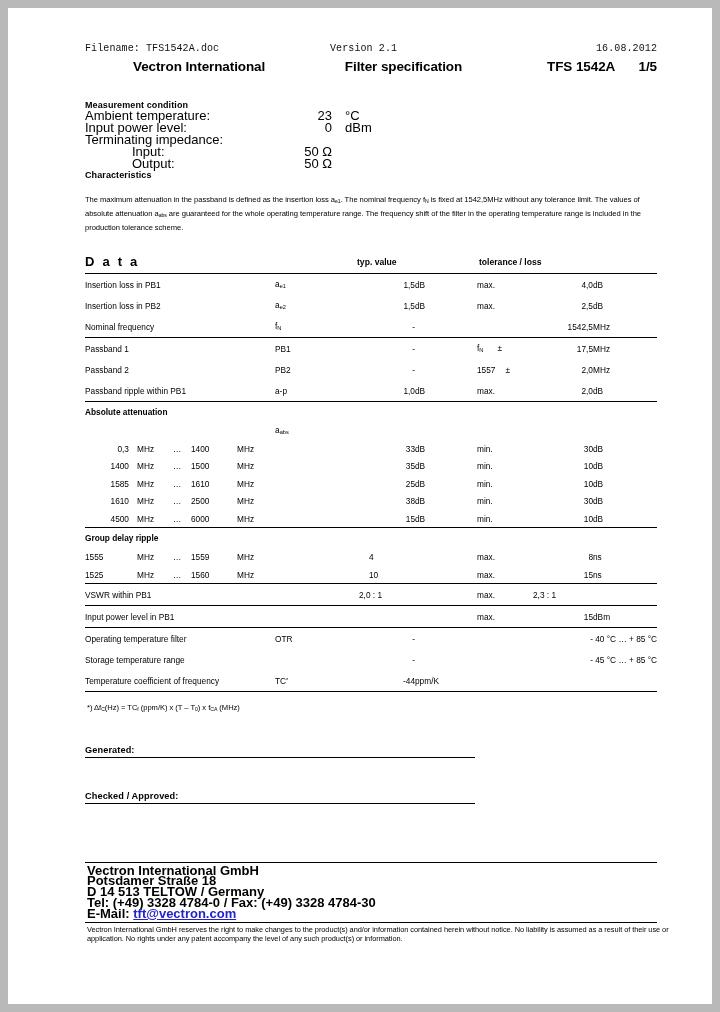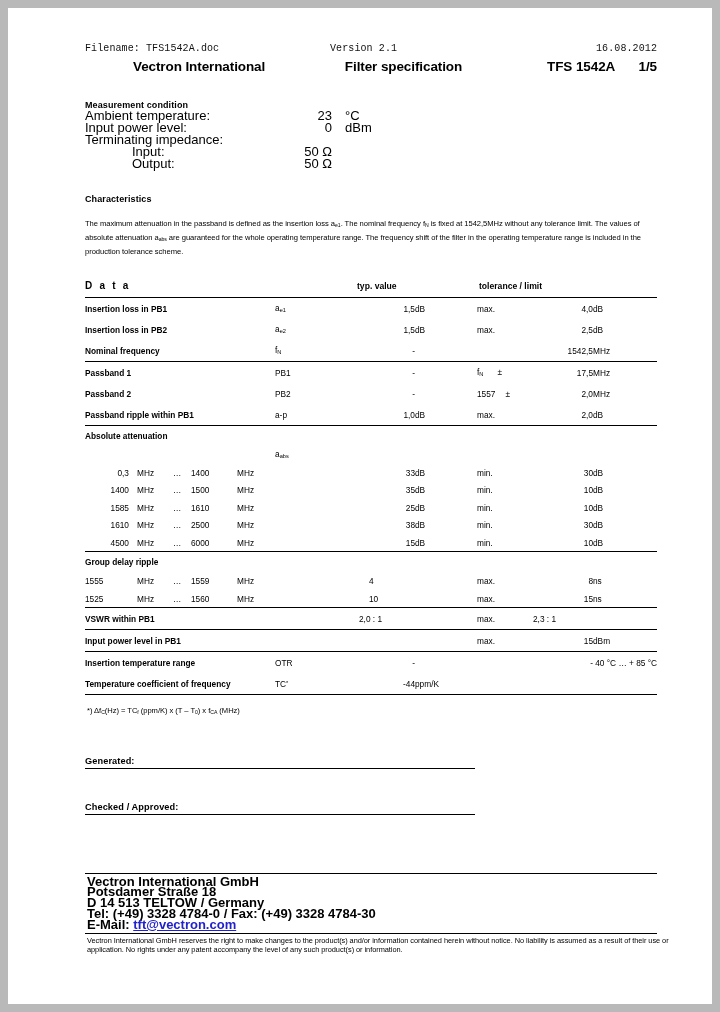--- a/index.html
+++ b/index.html
@@ -57,21 +57,21 @@
   }
   .meas { margin-top: 26px; }
   .meas table { border-collapse: collapse; font-size: 13px; }
   .meas td { padding: 0 0 1px 0; vertical-align: top; line-height: 11px; }
   .meas td.lbl { width: 160px; }
   .meas td.lblind { width: 160px; padding-left: 47px; }
   .meas td.val { width: 40px; text-align: right; }
   .meas td.unit { padding-left: 13px; }
 
   
-  .charact { margin-top: 24px; }
+  .charact { }
   .charact p {
     font-size: 7.6px;
     line-height: 12.6px;
     margin: 14px 0 0 0;
     text-align: left;
     width: 576px;
     letter-spacing: -0.05px;
   }
   sub { font-size: 68%; vertical-align: -0.25em; }
   sup { font-size: 68%; vertical-align: 0.35em; }
@@ -82,32 +82,32 @@
     border-collapse: collapse;
     width: 572px;
     font-size: 8.3px;
   }
   table.dt td {
     padding: 0;
     vertical-align: middle;
     line-height: 10px;
     height: 21px;
   }
-  .c-name  { width: 190px; font-weight: bold; padding-left: 2px; }
+  .c-name  { width: 190px; font-weight: normal; padding-left: 2px; }
   .c-sym   { width: 78px; }
   .c-typ   { width: 46px; text-align: right; }
   .c-typu  { width: 62px; padding-left: 12px; }
   .c-lim   { width: 52px; padding-left: 6px; }
   .c-lval  { width: 60px; text-align: right; }
   .c-lunit { padding-left: 12px; }
 
   tr.rule-top td { border-top: 1.4px solid #000; }
   tr.rule-thin td { border-top: 0.9px solid #000; }
   tr.hdr-row td { font-weight: bold; height: 22px; }
-  tr.hdr-row .c-name { letter-spacing: 2.2px; font-size: 10px; }
+  tr.hdr-row .c-name { letter-spacing: 2.2px; font-size: 13px; }
   tr.hdr-row .th-typ { text-align: left; padding-left: 4px; font-size: 8.6px;}
   tr.hdr-row .th-tol { text-align: left; padding-left: 2px; font-size: 8.6px;}
 
   
   .band { font-weight: normal; }
   .band .f1 { display:inline-block; width: 44px; text-align: right; }
   .band .u1 { display:inline-block; width: 36px; padding-left: 8px; }
   .band .dots { display:inline-block; width: 18px; }
   .band .f2 { display:inline-block; width: 34px; text-align: left; }
   .band .u2 { display:inline-block; width: 34px; padding-left: 12px; }
@@ -120,21 +120,21 @@
   
   .footnote {
     font-size: 7.6px;
     margin-top: 11px;
     padding-left: 2px;
     letter-spacing: -0.05px;
   }
 
   
   .sig {
-    margin-top: 40px;
+    margin-top: 32px;
     width: 390px;
   }
   .sig .lbl {
     font-size: 9.2px;
     font-weight: bold;
     padding-bottom: 2px;
     letter-spacing: .1px;
   }
   .sig .line { border-bottom: 1.3px solid #000; }
   .sig2 { margin-top: 33px; }
@@ -221,21 +221,21 @@
     </div>
 
     <div class="data-wrap">
       <table class="dt">
         <tbody>
 
           <tr class="hdr-row">
             <td class="c-name">D a t a</td>
             <td class="c-sym"></td>
             <td class="c-typ th-typ" colspan="2">typ. value</td>
-            <td class="c-lim th-tol" colspan="3">tolerance / limit</td>
+            <td class="c-lim th-tol" colspan="3">tolerance / loss</td>
           </tr>
 
           <tr class="rule-top">
             <td class="c-name">Insertion loss in PB1</td>
             <td class="c-sym"><span>a</span><sub>e1</sub></td>
             <td class="c-typ">1,5</td>
             <td class="c-typu">dB</td>
             <td class="c-lim">max.</td>
             <td class="c-lval">4,0</td>
             <td class="c-lunit">dB</td>
@@ -402,27 +402,34 @@
           <tr class="rule-thin">
             <td class="c-name" colspan="2">Input power level in PB1</td>
             <td class="c-typ"></td>
             <td class="c-typu"></td>
             <td class="c-lim">max.</td>
             <td class="c-lval">15</td>
             <td class="c-lunit">dBm</td>
           </tr>
 
           <tr class="rule-thin">
-            <td class="c-name">Insertion temperature range</td>
+            <td class="c-name">Operating temperature filter</td>
             <td class="c-sym">OTR</td>
             <td class="c-typ">-</td>
             <td class="c-typu"></td>
             <td class="temp-range" colspan="3">- 40 °C … + 85 °C</td>
           </tr>
 
+          <tr>
+            <td class="c-name">Storage temperature range</td>
+            <td class="c-sym"></td>
+            <td class="c-typ">-</td>
+            <td class="c-typu"></td>
+            <td class="temp-range" colspan="3">- 45 °C … + 85 °C</td>
+          </tr>
 
           <tr>
             <td class="c-name">Temperature coefficient of frequency</td>
             <td class="c-sym"><span>TC</span><sup>*</sup></td>
             <td class="c-typ">-44</td>
             <td class="c-typu">ppm/K</td>
             <td class="c-lim"></td>
             <td class="c-lval"></td>
             <td class="c-lunit"></td>
           </tr>

